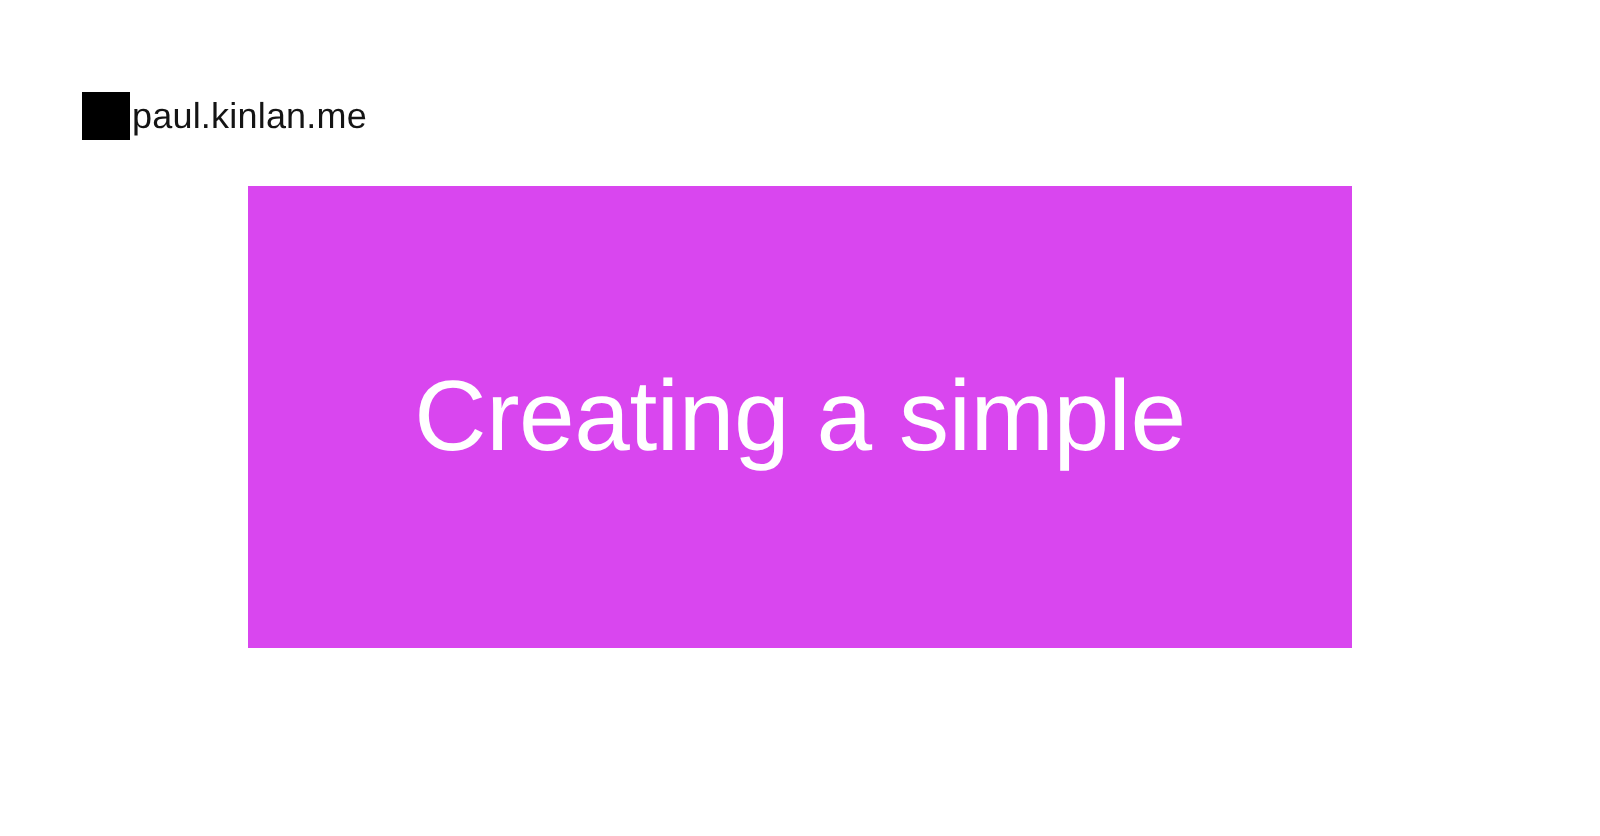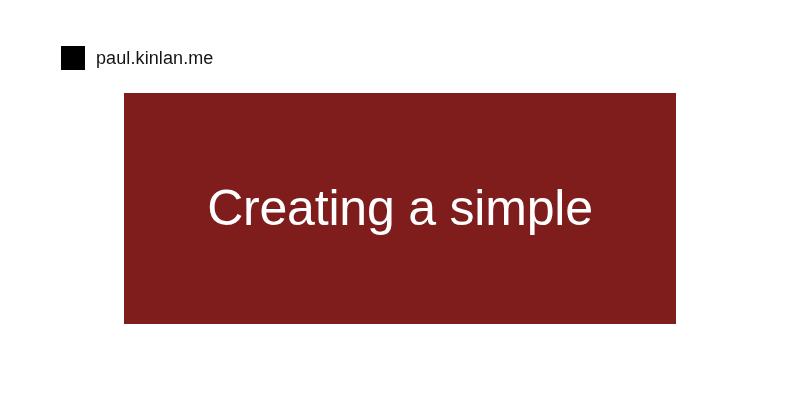--- a/index.html
+++ b/index.html
@@ -15,23 +15,22 @@
     position: relative;
   }
 
   
   .site-header {
     position: absolute;
     left: 41px;
     top: 46px;
     display: flex;
     align-items: center;
-    gap: 11px;
+    gap: 1px;
     height: 24px;
-    margin-left: 20px;
   }
   .brand-mark {
     width: 24px;
     height: 24px;
     background: #000000;
     flex: 0 0 auto;
     display: block;
   }
   .brand-name {
     font-size: 18px;
@@ -42,21 +41,21 @@
     white-space: nowrap;
   }
 
   
   .hero-card {
     position: absolute;
     left: 124px;
     top: 93px;
     width: 552px;
     height: 231px;
-    background: #7f1d1d;
+    background: #d946ef;
     box-sizing: border-box;
     display: flex;
     flex-direction: column;
     align-items: center;
     justify-content: center;
   }
   .hero-title {
     margin: 0;
     padding: 0 10px;
     font-size: 50px;

